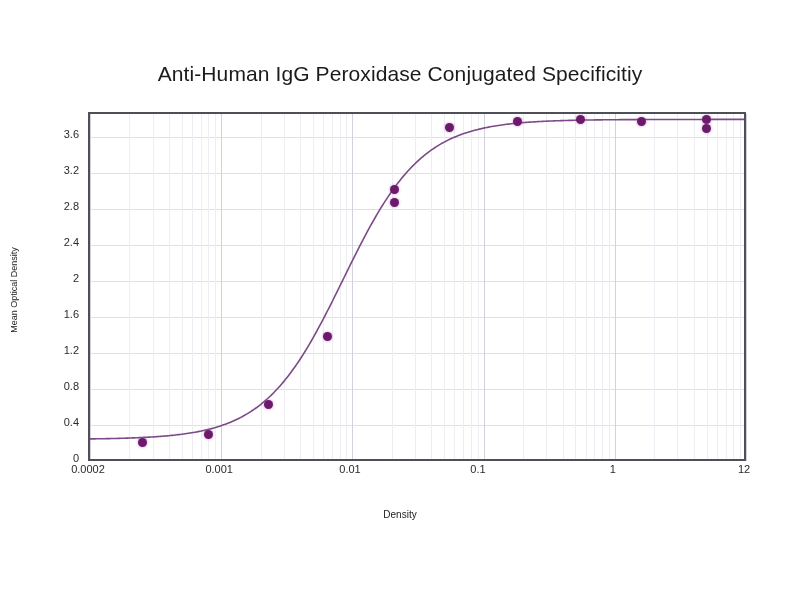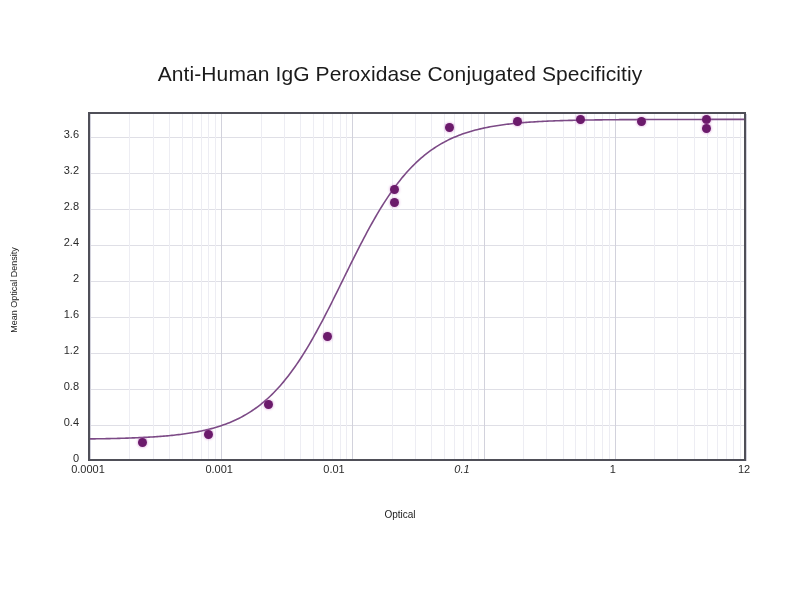--- a/index.html
+++ b/index.html
@@ -58,21 +58,21 @@
   }
 </style>
 </head>
 <body>
 
 <div id="chart-root">
 
   <div id="chart-title">Anti-Human IgG Peroxidase Conjugated Specificitiy</div>
 
   <div id="ylabel">Mean Optical Density</div>
-  <div id="xlabel">Optical</div>
+  <div id="xlabel">Density</div>
 
   <div id="plot-area">
     <div id="grid-layer">
         <div class="gridline-h" style="top: 311.041px;"></div>
         <div class="gridline-h" style="top: 275.083px;"></div>
         <div class="gridline-h" style="top: 239.124px;"></div>
         <div class="gridline-h" style="top: 203.166px;"></div>
         <div class="gridline-h" style="top: 167.207px;"></div>
         <div class="gridline-h" style="top: 131.249px;"></div>
         <div class="gridline-h" style="top: 95.2902px;"></div>
@@ -153,21 +153,21 @@
       <div class="ytick-label" style="top: 380.083px;">0.8</div>
       <div class="ytick-label" style="top: 344.124px;">1.2</div>
       <div class="ytick-label" style="top: 308.166px;">1.6</div>
       <div class="ytick-label" style="top: 272.207px;">2</div>
       <div class="ytick-label" style="top: 236.249px;">2.4</div>
       <div class="ytick-label" style="top: 200.29px;">2.8</div>
       <div class="ytick-label" style="top: 164.332px;">3.2</div>
       <div class="ytick-label" style="top: 128.373px;">3.6</div>
     </div>
   <div id="xtick-layer">
-      <div class="xtick-label" style="left: 88px;">0.0001</div>
+      <div class="xtick-label" style="left: 88px;">0.0002</div>
       <div class="xtick-label" style="left: 219.2px; text-align: center;">0.001</div>
-      <div class="xtick-label" style="left: 334px;">0.01</div>
-      <div class="xtick-label" style="left: 462px; font-style: italic;">0.1</div>
+      <div class="xtick-label" style="left: 350px;">0.01</div>
+      <div class="xtick-label" style="left: 478px;">0.1</div>
       <div class="xtick-label" style="left: 612.8px;">1</div>
       <div class="xtick-label" style="left: 744px;">12</div>
     </div>
 
 </div>
 
 </body></html>

